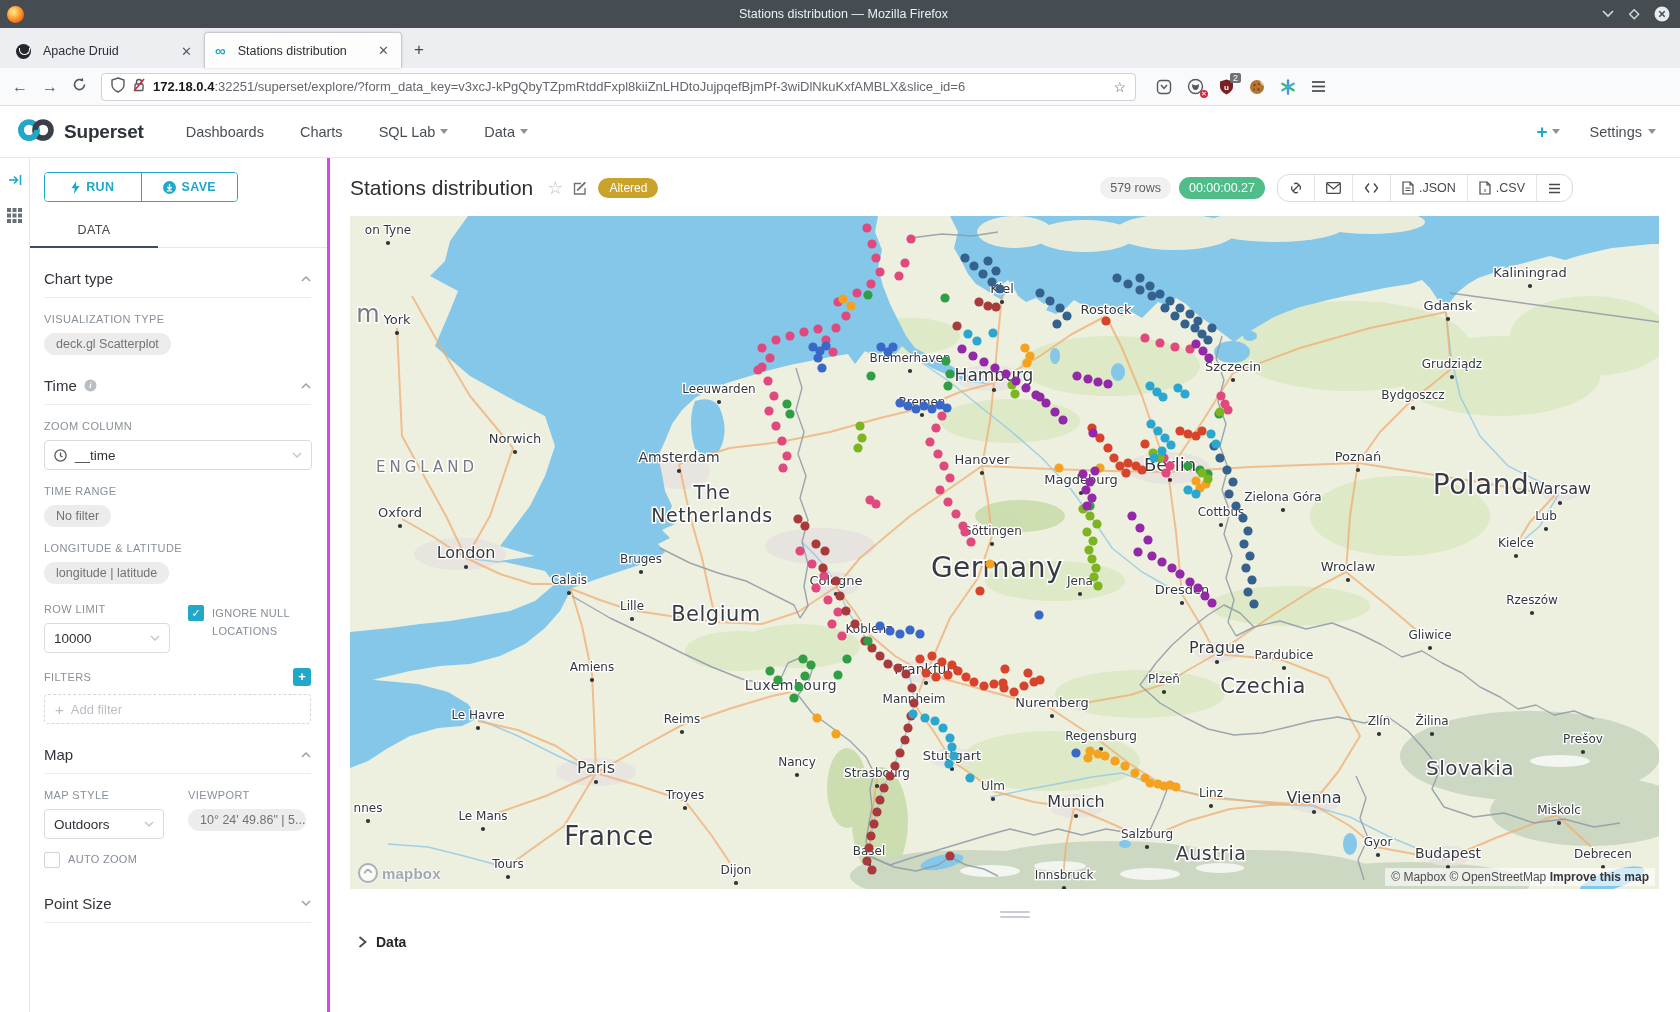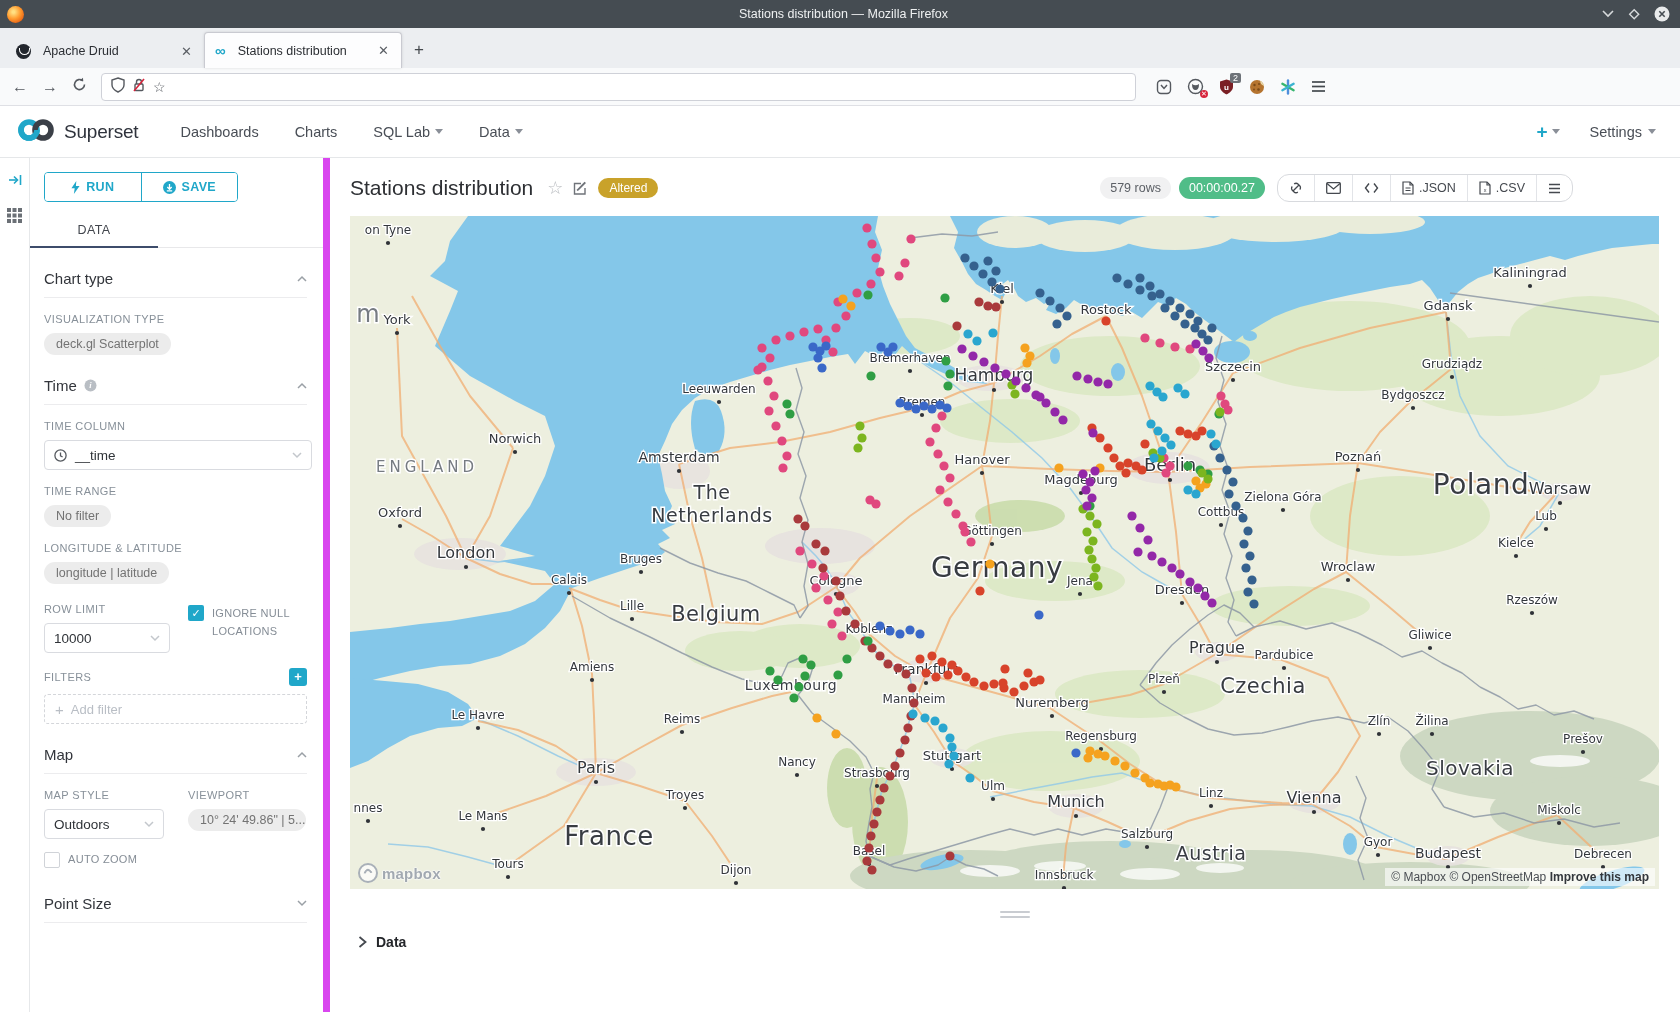--- a/index.html
+++ b/index.html
@@ -31,32 +31,32 @@
   .url-host { color:#16181b; font-weight:bold; }
   .url-path { color:#63666c; }
   .url-star { color:#55595f; font-size:14px; }
   .tb-icons { display:flex; align-items:center; gap:15px; padding:0 6px; }
   .tb-ic { position:relative; display:flex; }
   .badge { position:absolute; top:-6px; right:-7px; background:#6d7278; color:#fff; font-size:9px; padding:0 3px; border-radius:2px; }
   .badge-x { position:absolute; bottom:-3px; right:-4px; width:8px; height:8px; background:#d7263d; border-radius:50%; color:#fff; font-size:7px; line-height:8px; text-align:center; }
 
   
   .ssnav { height:52px; background:#fff; border-bottom:1px solid #e5e7e9; display:flex; align-items:center; padding:0 24px 0 16px; }
-  .ss-brand { font-size:19px; font-weight:normal; color:#2f333c; margin-left:8px; letter-spacing:-.2px; }
+  .ss-brand { font-size:19px; font-weight:bold; color:#2f333c; margin-left:8px; letter-spacing:-.2px; }
   .ss-links { display:flex; gap:36px; margin-left:42px; font-size:14.5px; color:#494e56; }
   .ss-link { display:flex; align-items:center; gap:5px; }
   .caret { width:0; height:0; border-left:4px solid transparent; border-right:4px solid transparent; border-top:5px solid #8a8f98; }
   .ss-right { margin-left:auto; display:flex; align-items:center; gap:30px; }
   .ss-plus { color:#20a7c9; font-size:19px; font-weight:bold; display:flex; align-items:center; gap:4px; }
   .ss-settings { font-size:14.5px; color:#494e56; display:flex; align-items:center; gap:6px; }
 
   
   .workspace { display:flex; height:854px; }
   .rail { width:30px; border-right:1px solid #e6e8ea; padding-top:14px; display:flex; flex-direction:column; align-items:center; gap:18px; }
-  .panel { width:300px; border-right:7px solid #d946ef; padding:12px 16px 0 14px; overflow:hidden; }
+  .panel { width:300px; border-right:3px solid #d946ef; padding:12px 16px 0 14px; overflow:hidden; }
   .mainarea { flex:1; padding-left:20px; }
 
   .btn-row { display:flex; width:194px; border:1px solid #20a7c9; border-radius:4px; height:30px; overflow:hidden; margin:2px 0 14px; }
   .btn-half { flex:1; display:flex; align-items:center; justify-content:center; gap:6px; background:#fff; color:#20a7c9; font-weight:bold; font-size:12.5px; letter-spacing:.3px; }
   .btn-half:first-child { border-right:1px solid #20a7c9; }
 
   .tabs-row { position:relative; height:32px; margin:0 -16px 0 -14px; border-bottom:1px solid #e8e8ea; }
   .tab-data { width:128px; text-align:center; font-size:12.5px; letter-spacing:.4px; color:#42464d; padding-top:7px; }
   .tab-ink { position:absolute; left:0; bottom:-1px; width:128px; height:2px; background:#3d4c6b; }
 
@@ -152,20 +152,21 @@
       </svg></span>
   <div class="urlbar">
     <span><svg width="14" height="16" viewBox="0 0 14 16">
           <path d="M7 1 L13 3 V8 C13 12 7 15 7 15 C7 15 1 12 1 8 V3 Z" fill="none" stroke="#55595f" stroke-width="1.4"></path>
         </svg></span>
     <span><svg width="14" height="16" viewBox="0 0 14 16">
           <rect x="3" y="7" width="8" height="6.5" rx="1" fill="none" stroke="#55595f" stroke-width="1.4"></rect>
           <path d="M4.5 7 V5 a2.5 2.5 0 0 1 5 0 V7" fill="none" stroke="#55595f" stroke-width="1.4"></path>
           <path d="M2 14 L12 2" stroke="#d7263d" stroke-width="1.6"></path>
         </svg></span>
+    <span class="url-text"><span class="url-host">172.18.0.4</span><span class="url-path">:32251/superset/explore/?form_data_key=v3xcJ-kPgQbyTZpmRtddFxpl8kiiZnLHDtoJujpqefBjmPf-3wiDlNkuKxfAMBLX&amp;slice_id=6</span></span>
     <span class="url-star">☆</span>
   </div>
   <div class="tb-icons">
     <span class="tb-ic">
         <svg width="16" height="16" viewBox="0 0 16 16">
           <rect x="1.5" y="1.5" width="13" height="13" rx="3.5" fill="none" stroke="#55595f" stroke-width="1.4"></rect>
           <path d="M5 6 L8 9.4 L11 6" fill="none" stroke="#55595f" stroke-width="1.5"></path>
         </svg>
       </span>
     <span class="tb-ic">
@@ -311,21 +312,21 @@
           <span>Time</span>
         <svg width="13" height="13" viewBox="0 0 13 13">
             <circle cx="6.5" cy="6.5" r="6" fill="#b9bec4"></circle>
             <text x="6.5" y="9.4" text-anchor="middle" font-size="8.5" fill="#fff" font-family="Liberation Serif,serif" font-style="italic" font-weight="bold">i</text>
           </svg>
       </span>
       <svg class="chev" viewBox="0 0 10 10">
           <path d="M1 7 L5 3 L9 7" fill="none" stroke="#9aa0a6" stroke-width="1.5"></path>
         </svg>
     </div>
-    <div class="flabel">TIME COLUMN</div>
+    <div class="flabel">ZOOM COLUMN</div>
     <div class="selectbox" style="width:268px">
       <svg width="13" height="13" viewBox="0 0 13 13">
           <circle cx="6.5" cy="6.5" r="5.6" fill="none" stroke="#55595f" stroke-width="1.3"></circle>
           <path d="M6.5 3.4 V6.8 L8.6 8" fill="none" stroke="#55595f" stroke-width="1.3"></path>
         </svg>
       <span class="sp">__time</span>
       <svg class="chev" viewBox="0 0 10 10">
           <path d="M1 3 L5 7 L9 3" fill="none" stroke="#c3c7cc" stroke-width="1.5"></path>
         </svg>
     </div>

